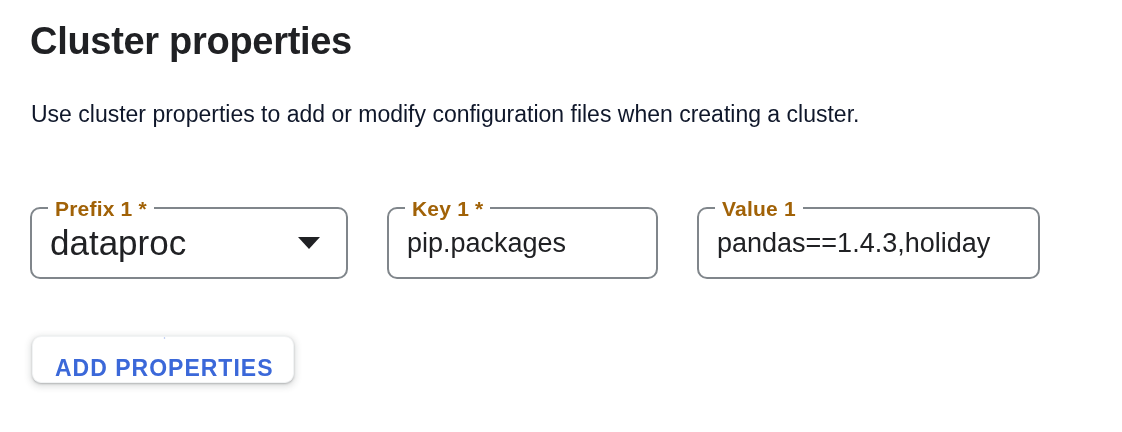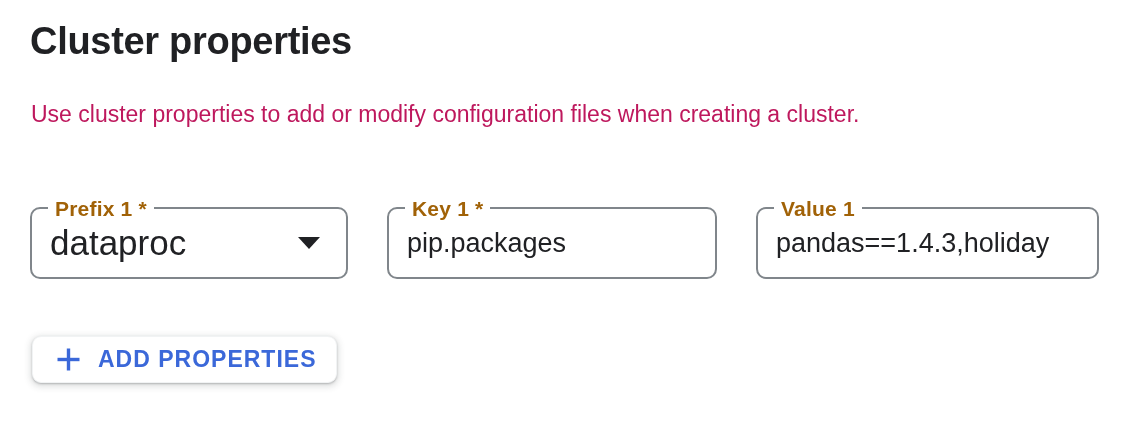--- a/index.html
+++ b/index.html
@@ -15,38 +15,38 @@
     font-size: 38px;
     font-weight: 700;
     letter-spacing: -0.3px;
     color: #202124;
     line-height: 1.22;
   }
   .page-description {
     margin: 35px 0 0 31px;
     font-size: 23px;
     font-weight: 400;
-    color: #be185d;
+    color: #0f172a;
     line-height: 30px;
     white-space: nowrap;
   }
   .fields-row {
     display: flex;
     gap: 39px;
     margin: 78px 0 0 30px;
   }
   .field {
     position: relative;
     height: 72px;
     border: 2px solid #80868b;
     border-radius: 10px;
     background: #ffffff;
   }
   .field-prefix { width: 318px; }
-  .field-key    { width: 330px; }
+  .field-key    { width: 271px; }
   .field-value  { width: 343px; }
   .field-label {
     position: absolute;
     top: -13px;
     left: 16px;
     background: #ffffff;
     padding: 0 7px;
     font-size: 21px;
     font-weight: 600;
     letter-spacing: 0.2px;
@@ -94,20 +94,21 @@
     gap: 16px;
     margin: 57px 0 0 32px;
     height: 47px;
     padding: 0 20px 0 22px;
     background: #ffffff;
     border: 1px solid #f1f3f4;
     border-radius: 9px;
     box-shadow: 0 1px 2px rgba(60,64,67,0.30), 0 2px 6px 2px rgba(60,64,67,0.15);
     cursor: pointer;
     font-family: "Liberation Sans", "DejaVu Sans", sans-serif;
+    flex-direction: column;
   }
   .add-properties-label {
     font-size: 23px;
     font-weight: 600;
     letter-spacing: 1px;
     color: #3b68d9;
     white-space: nowrap;
   }
   .plus-icon { display: block; }
 </style>

